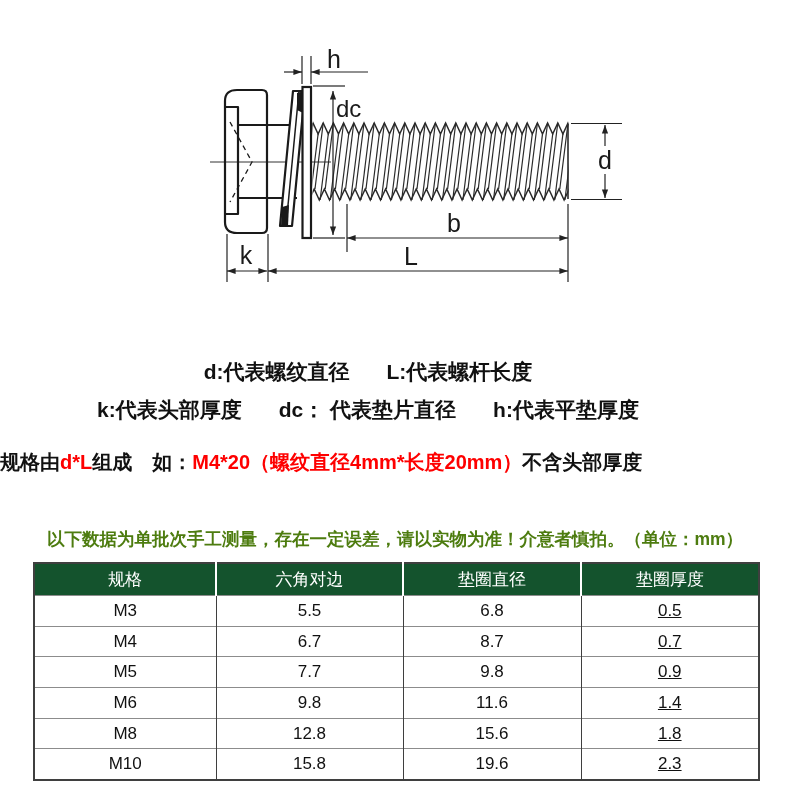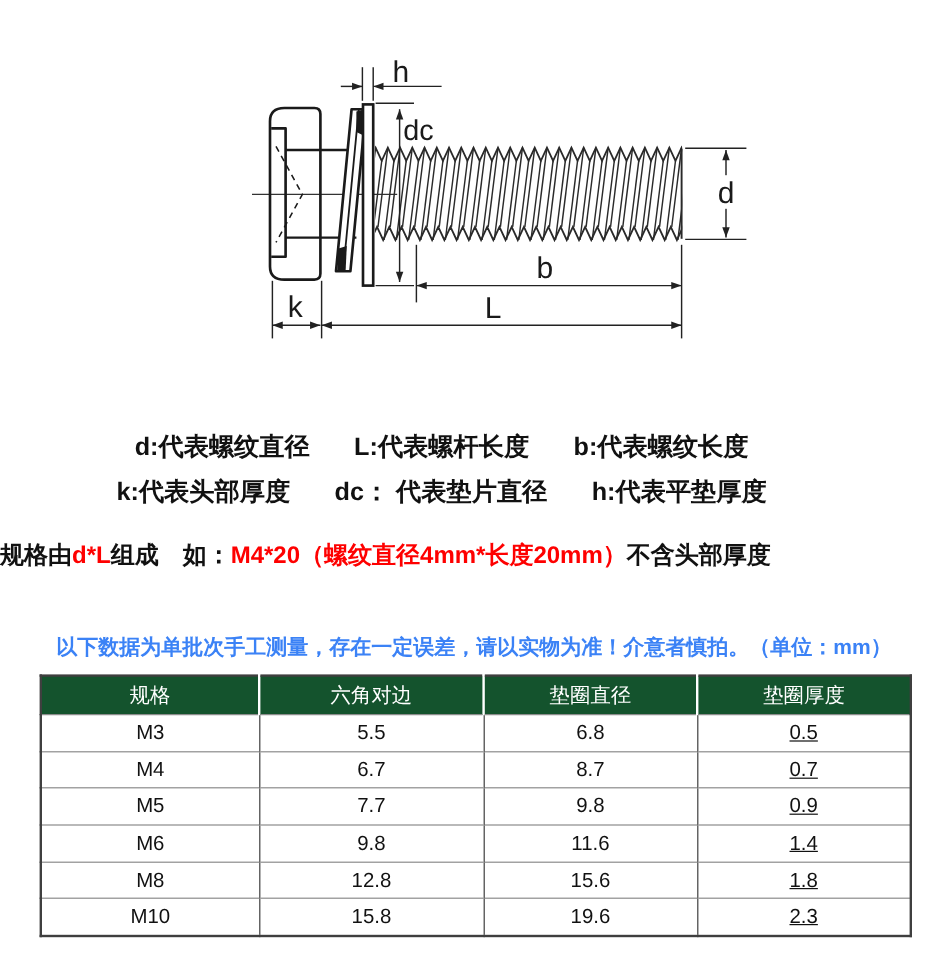--- a/index.html
+++ b/index.html
@@ -12,21 +12,21 @@
   .defline{position:absolute;left:0;width:736px;display:flex;justify-content:center;gap:37px;
            font-weight:700;font-size:21px;color:#111;white-space:nowrap;}
   #defline1{top:358px;}
   #defline2{top:396px;}
 
   .specline{position:absolute;top:449px;left:0;width:700px;text-align:left;
             font-weight:700;font-size:20px;color:#111;white-space:nowrap;}
   .specline .red{color:#fe0000;}
 
   .warning{position:absolute;top:527px;left:0;width:790px;text-align:center;
-           font-weight:700;font-size:17.5px;color:#3b82f6;white-space:nowrap;}
+           font-weight:700;font-size:17.5px;color:#4d7c0f;white-space:nowrap;}
 
   .spec-table{position:absolute;left:33px;top:562px;width:725px;border-collapse:collapse;
               table-layout:fixed;border:2px solid #3f3f3f;}
   .spec-table th{background:#14532d;color:#ffffff;font-weight:400;font-size:17px;height:29px;
                  border-right:2px solid #ffffff;}
   .spec-table th:last-child{border-right:none;text-align:center;}
   .spec-table td{height:27.7px;text-align:center;font-size:17px;color:#111;background:#fff;
                  border-top:1px solid #8c8c8c;border-right:1.4px solid #3f3f3f;margin-left:40px;}
   .spec-table td:last-child{border-right:none;text-decoration:underline;}
 </style>
@@ -154,21 +154,20 @@
     <text x="336" y="117" class="small">dc</text>
     <text x="605" y="169" text-anchor="middle">d</text>
     <text x="454" y="232" text-anchor="middle">b</text>
     <text x="411" y="265" text-anchor="middle">L</text>
     <text x="246" y="264" text-anchor="middle">k</text>
   </svg>
 
   <div class="defline" id="defline1">
     <span>d:代表螺纹直径</span>
     <span>L:代表螺杆长度</span>
-    <span>b:代表螺纹长度</span>
   </div>
   <div class="defline" id="defline2">
     <span>k:代表头部厚度</span>
     <span>dc： 代表垫片直径</span>
     <span>h:代表平垫厚度</span>
   </div>
 
   <div class="specline">
     <span>规格由</span><span class="red">d*L</span><span>组成　如：</span><span class="red">M4*20（螺纹直径4mm*长度20mm）</span><span>不含头部厚度</span>
   </div>

